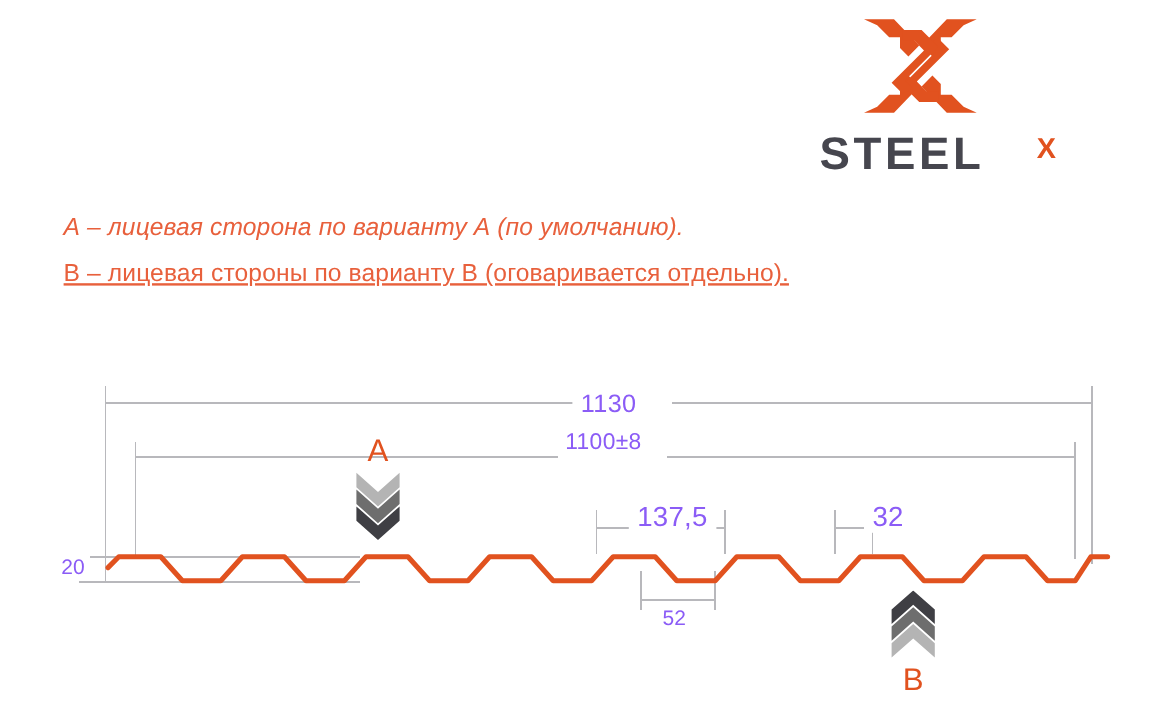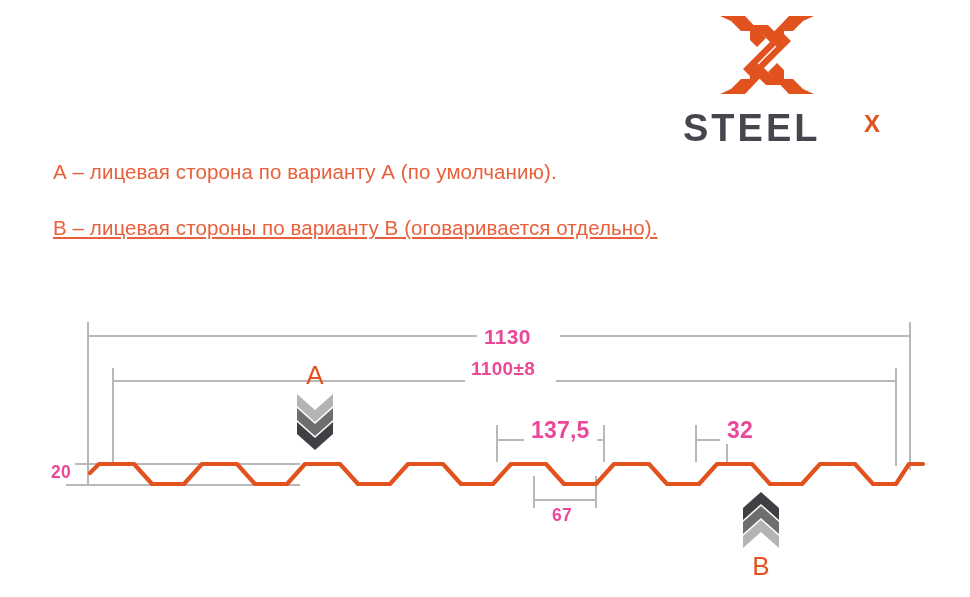--- a/index.html
+++ b/index.html
@@ -42,36 +42,36 @@
   
   .note-line {
     position: absolute;
     left: 53px;
     color: #e8603c;
     font-size: 20.5px;
     font-weight: 400;
     letter-spacing: 0.1px;
     white-space: nowrap;
   }
-  #note-line-a { top: 160px; }
+  #note-line-a { top: 178px; font-style: italic; }
   #note-line-b { top: 216px; text-decoration: underline; }
 
   
   #drawing {
     position: absolute;
     left: 0;
     top: 0;
     width: 970px;
     height: 597px;
   }
 
   .dim-label {
     position: absolute;
-    color: #ec4899;
-    font-weight: bold;
+    color: #8b5cf6;
+    font-weight: normal;
     white-space: nowrap;
     background: #ffffff;
     padding: 0 7px;
     text-align: right;
   }
   #label-1130 {
     left: 477px;
     top: 325px;
     font-size: 21px;
     letter-spacing: 0.3px;
@@ -218,21 +218,21 @@
            L 873 484
            L 896 484
            L 909 464
            L 923 464" fill="none" stroke="#e1521f" stroke-width="4.2" stroke-linejoin="round" stroke-linecap="round"></path>
 </svg>
 
 <div class="dim-label" id="label-1130">1130</div>
 <div class="dim-label" id="label-1100">1100±8</div>
 <div class="dim-label" id="label-1375">137,5</div>
 <div class="dim-label" id="label-32">32</div>
-<div class="dim-label" id="label-67">67</div>
+<div class="dim-label" id="label-67">52</div>
 <div class="dim-label" id="label-20">20</div>
 
 <div class="marker" id="marker-a">
   <div class="marker-letter">А</div>
   <svg class="chevrons" viewBox="0 0 56 58" xmlns="http://www.w3.org/2000/svg">
     <path d="M10 2 L28 18 L46 2 L46 14 L28 30 L10 14 Z" fill="#b4b4b4"></path>
     <path d="M10 16 L28 32 L46 16 L46 28 L28 44 L10 28 Z" fill="#6e6e6e"></path>
     <path d="M10 30 L28 46 L46 30 L46 42 L28 58 L10 42 Z" fill="#3f3f44"></path>
   </svg>
 </div>

